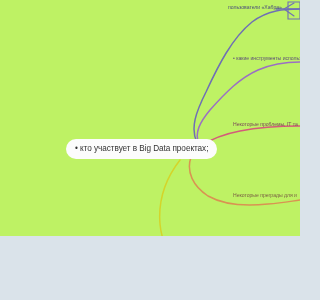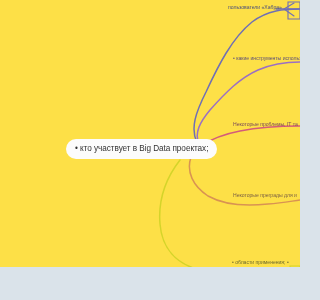--- a/index.html
+++ b/index.html
@@ -9,22 +9,22 @@
   body {
     width: 300px;
     height: 300px;
     overflow: hidden;
     font-family: "Liberation Sans", sans-serif;
     background: #dae3ea;
   }
   #canvas {
     position: relative;
     width: 300px;
-    height: 267px;
-    background: #fde047;
+    height: 236px;
+    background: #bef264;
     overflow: hidden;
   }
   #edges {
     position: absolute;
     left: 0;
     top: 0;
     width: 300px;
     height: 300px;
   }
   .node {

